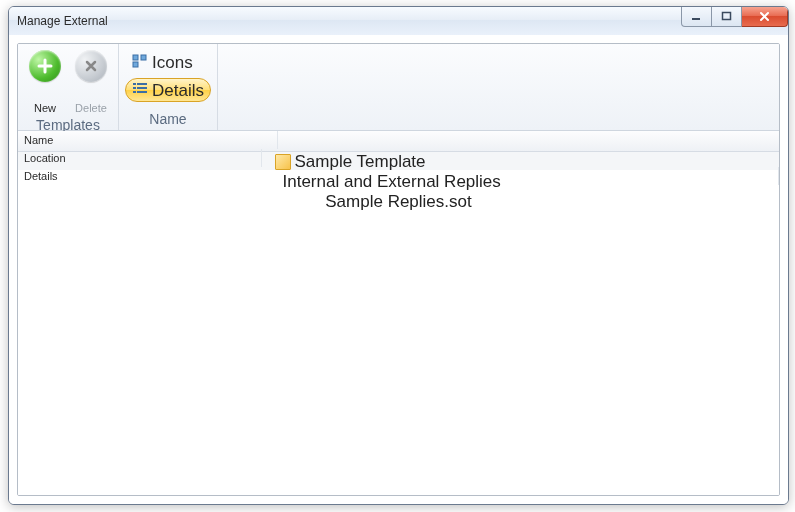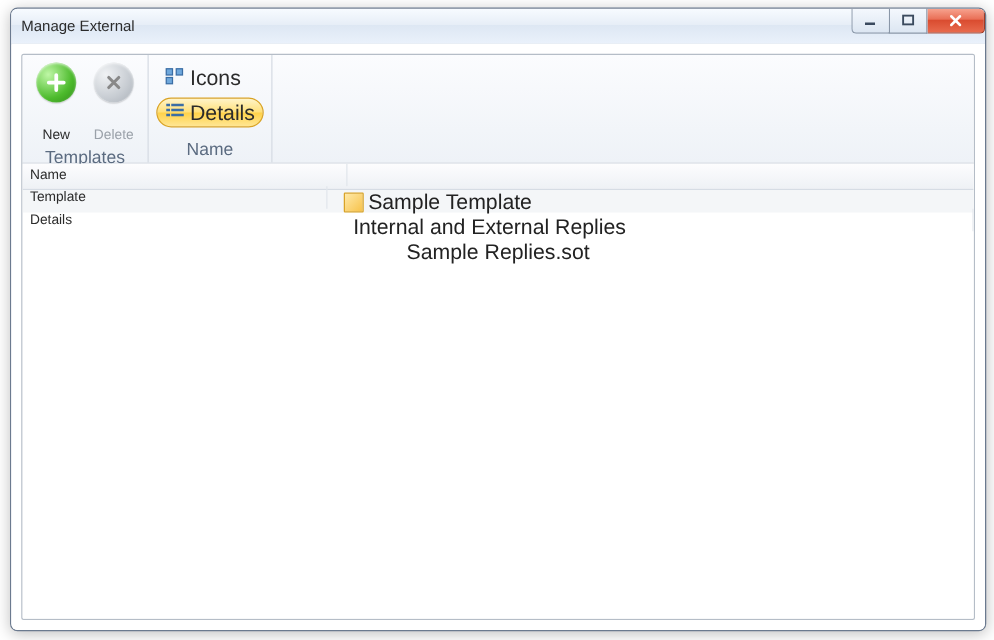--- a/index.html
+++ b/index.html
@@ -262,21 +262,21 @@
             </div>
           </div>
           <div class="group-label">Name</div>
         </div>
 
       </div>
 
       <div class="list-area">
         <div class="col-headers">
           <div class="col-h col-name">Name</div>
-          <div class="col-h col-contains">Template</div>
+          <div class="col-h col-contains">Location</div>
           <div class="col-h col-location">Details</div>
         </div>
         <div class="row">
           <div class="cell name">
             <span class="file-ico"></span>
             <span>Sample Template</span>
           </div>
           <div class="cell contains">Internal and External Replies</div>
           <div class="cell location">Sample Replies.sot</div>
         </div>

